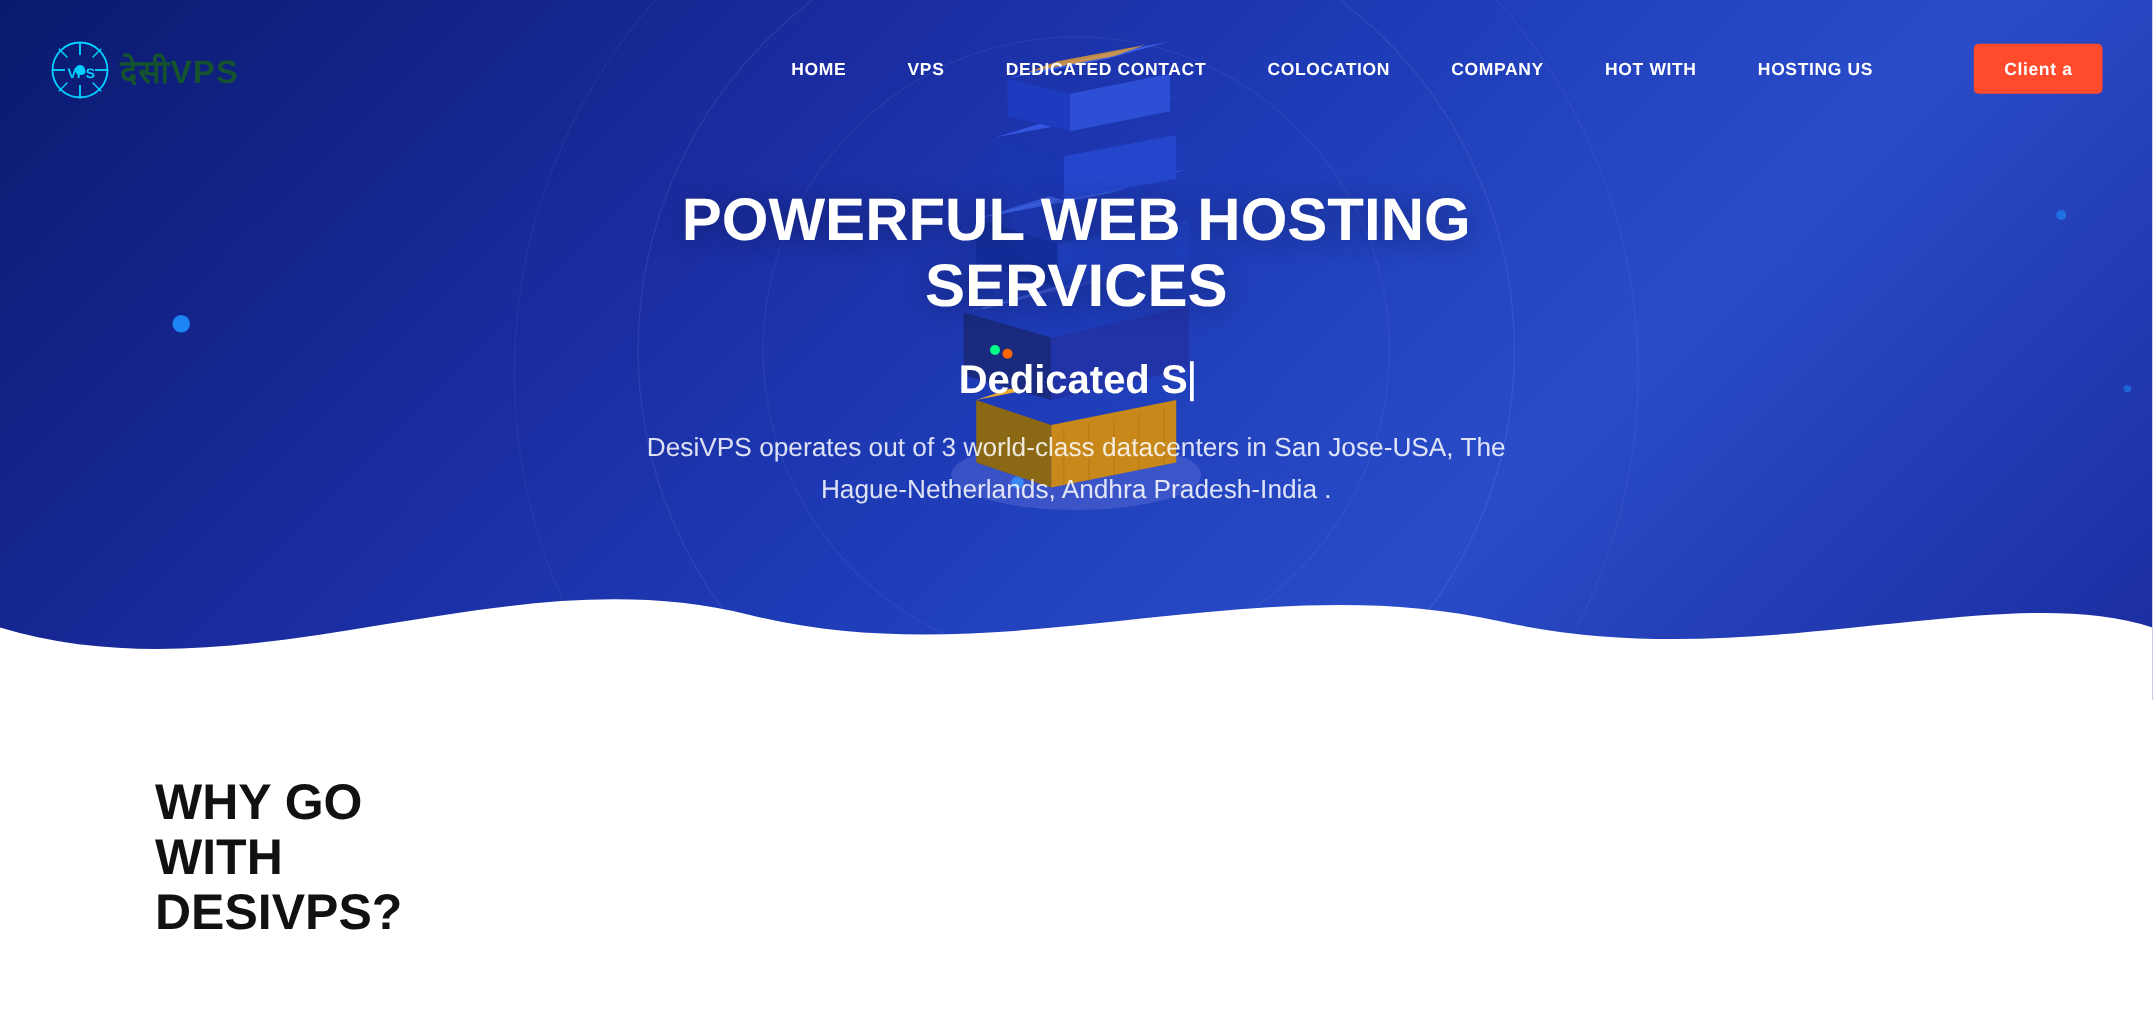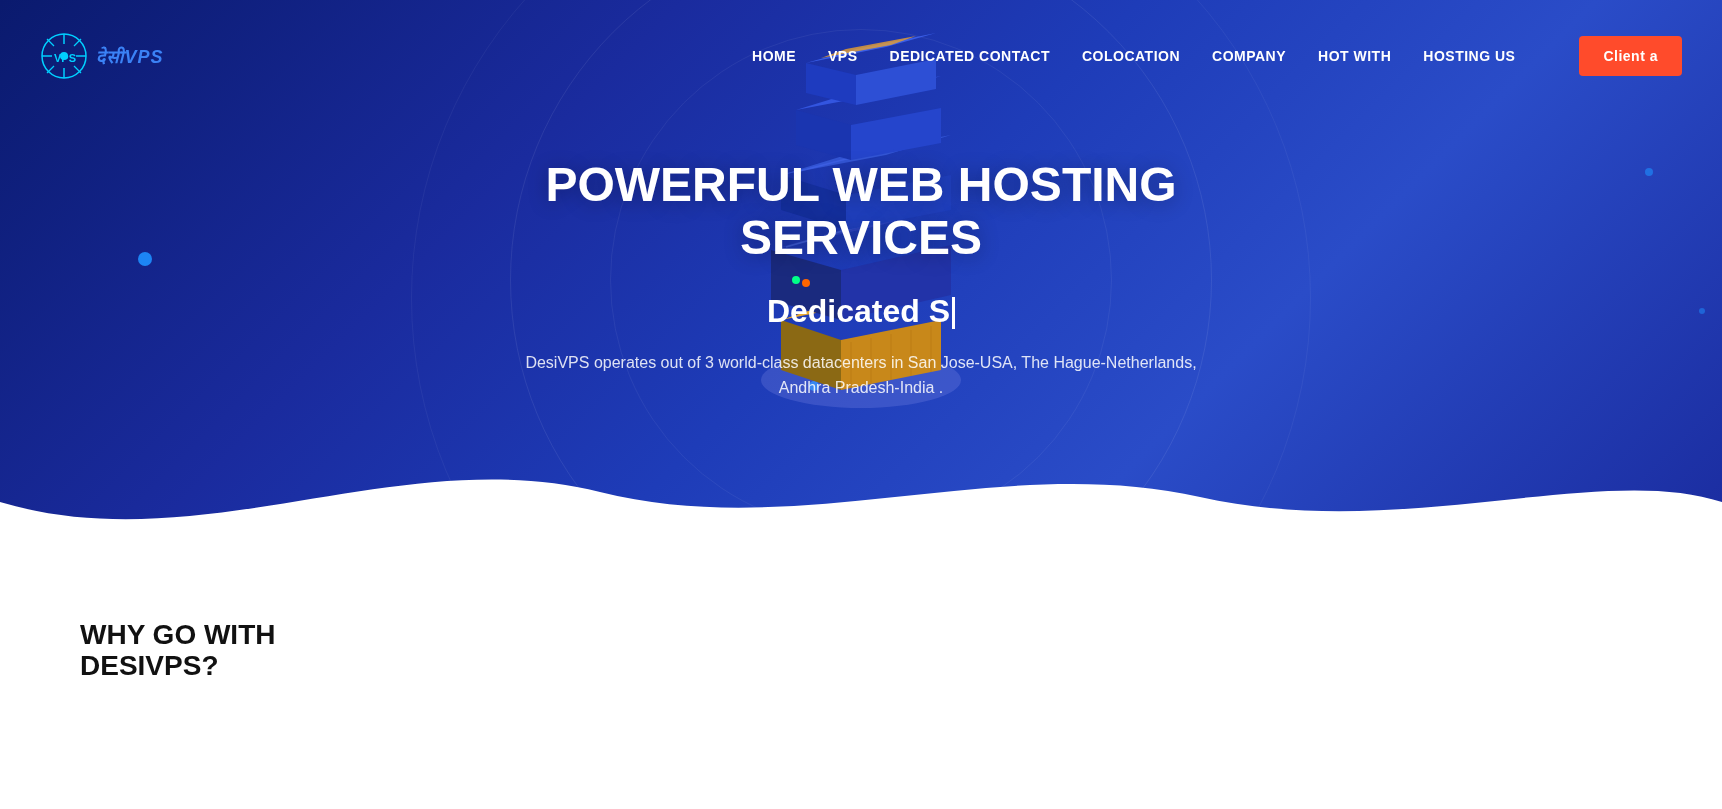--- a/index.html
+++ b/index.html
@@ -22,21 +22,21 @@
       text-decoration: none;
     }
     .logo-icon {
       width: 48px;
       height: 48px;
     }
     .nav-links {
       margin-left: auto;
       display: flex;
       align-items: center;
-      gap: 32px;
+      gap: 49px;
       list-style: none;
     }
     .nav-links li a {
       color: #fff;
       text-decoration: none;
       font-size: 14px;
       font-weight: 600;
       letter-spacing: 0.5px;
       white-space: nowrap;
     }
@@ -145,21 +145,21 @@
       background: #fff;
       margin-left: 2px;
       vertical-align: middle;
       animation: blink 1s step-end infinite;
     }
     @keyframes blink {
       0%,100% { opacity: 1; }
       50% { opacity: 0; }
     }
     .hero-desc {
-      font-size: 16px;
+      font-size: 21px;
       color: rgba(255,255,255,0.85);
       max-width: 700px;
       margin: 0 auto;
       line-height: 1.6;
     }
 
     
     .dot {
       position: absolute;
       border-radius: 50%;
@@ -181,25 +181,26 @@
       z-index: 4;
     }
 
     
     .bottom-section {
       background: #fff;
       padding: 60px 80px 40px;
       min-height: 250px;
     }
     .why-title {
-      font-size: 28px;
+      font-size: 40px;
       font-weight: 900;
       color: #111;
       line-height: 1.1;
       max-width: 260px;
+      margin-left: 44px;
     }
   </style>
 </head>
 <body>
 
 <nav>
   <a class="nav-logo" href="#">
 
     <svg class="logo-icon" viewBox="0 0 48 48" xmlns="http://www.w3.org/2000/svg">
       <circle cx="24" cy="24" r="22" fill="none" stroke="#00cfff" stroke-width="1.5"></circle>
@@ -207,21 +208,21 @@
       <line x1="24" y1="2" x2="24" y2="12" stroke="#00cfff" stroke-width="1.5"></line>
       <line x1="24" y1="36" x2="24" y2="46" stroke="#00cfff" stroke-width="1.5"></line>
       <line x1="2" y1="24" x2="12" y2="24" stroke="#00cfff" stroke-width="1.5"></line>
       <line x1="36" y1="24" x2="46" y2="24" stroke="#00cfff" stroke-width="1.5"></line>
       <line x1="7" y1="7" x2="14" y2="14" stroke="#00cfff" stroke-width="1.2"></line>
       <line x1="34" y1="34" x2="41" y2="41" stroke="#00cfff" stroke-width="1.2"></line>
       <line x1="41" y1="7" x2="34" y2="14" stroke="#00cfff" stroke-width="1.2"></line>
       <line x1="7" y1="41" x2="14" y2="34" stroke="#00cfff" stroke-width="1.2"></line>
       <text x="14" y="30" font-size="11" font-weight="800" fill="#00cfff" font-family="Arial">VPS</text>
     </svg>
-    <span style="color:#3b82f6; font-size:18px; font-weight:800; letter-spacing:1px;font-style:italic;">देसीVPS</span>
+    <span style="color:#14532d; font-size:26px; font-weight:800; letter-spacing:1px;">देसीVPS</span>
   </a>
   <ul class="nav-links">
     <li><a href="#">HOME</a></li>
     <li><a href="#">VPS</a></li>
     <li><a href="#">DEDICATED CONTACT</a></li>
     <li><a href="#">COLOCATION</a></li>
     <li><a href="#">COMPANY</a></li>
     <li><a href="#">HOT WITH</a></li>
     <li><a href="#">HOSTING US</a></li>
     <li><a href="#" class="client-btn">Client a</a></li>

